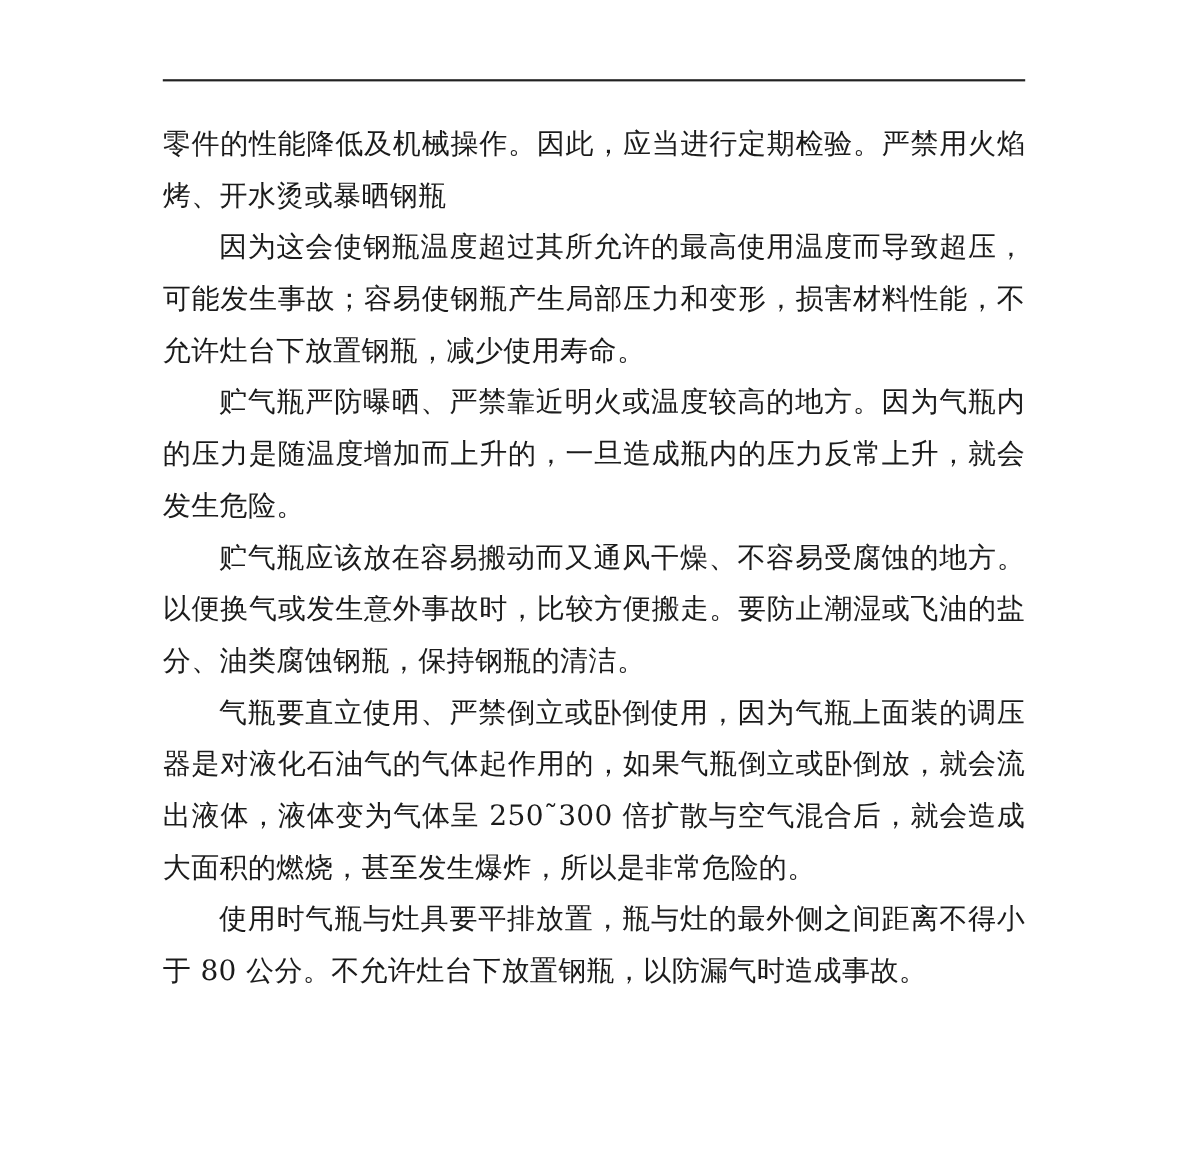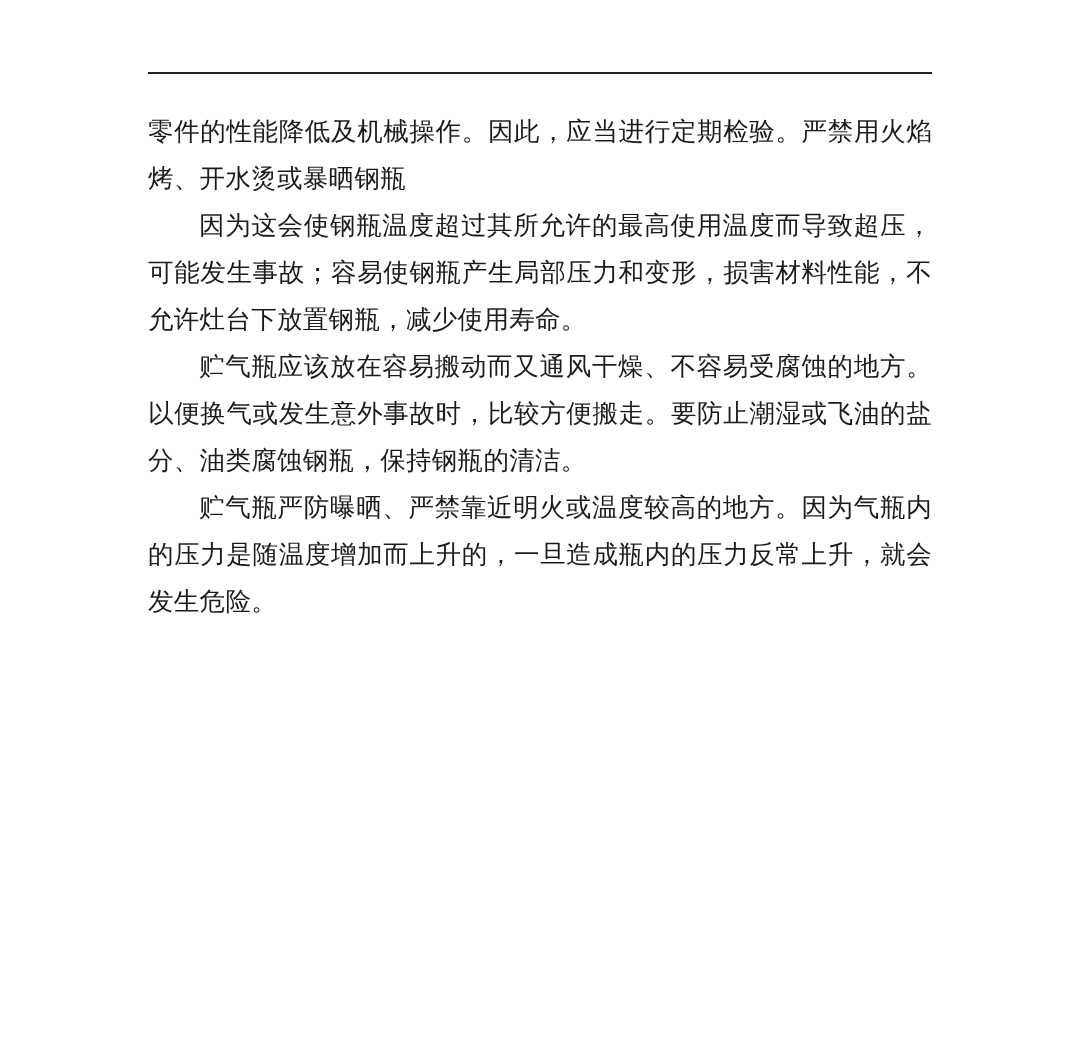--- a/index.html
+++ b/index.html
@@ -53,17 +53,19 @@
 </style>
 </head>
 <body>
 
 <div class="page">
   <div class="content-area">
     <div class="header-rule"></div>
     <div class="doc-body">
       <p class="noindent">零件的性能降低及机械操作。因此，应当进行定期检验。严禁用火焰烤、开水烫或暴晒钢瓶</p>
       <p class="indent">因为这会使钢瓶温度超过其所允许的最高使用温度而导致超压，可能发生事故；容易使钢瓶产生局部压力和变形，损害材料性能，不允许灶台下放置钢瓶，减少使用寿命。</p>
+      <p class="indent">贮气瓶严防曝晒、严禁靠近明火或温度较高的地方。因为气瓶内的压力是随温度增加而上升的，一旦造成瓶内的压力反常上升，就会发生危险。</p>
       <p class="indent">贮气瓶应该放在容易搬动而又通风干燥、不容易受腐蚀的地方。以便换气或发生意外事故时，比较方便搬走。要防止潮湿或飞油的盐分、油类腐蚀钢瓶，保持钢瓶的清洁。</p>
-      <p class="indent">贮气瓶严防曝晒、严禁靠近明火或温度较高的地方。因为气瓶内的压力是随温度增加而上升的，一旦造成瓶内的压力反常上升，就会发生危险。</p>
+      <p class="indent">气瓶要直立使用、严禁倒立或卧倒使用，因为气瓶上面装的调压器是对液化石油气的气体起作用的，如果气瓶倒立或卧倒放，就会流出液体，液体变为气体呈 250˜300 倍扩散与空气混合后，就会造成大面积的燃烧，甚至发生爆炸，所以是非常危险的。</p>
+      <p class="indent">使用时气瓶与灶具要平排放置，瓶与灶的最外侧之间距离不得小于 80 公分。不允许灶台下放置钢瓶，以防漏气时造成事故。</p>
     </div>
   </div>
 </div>
 
 </body></html>

